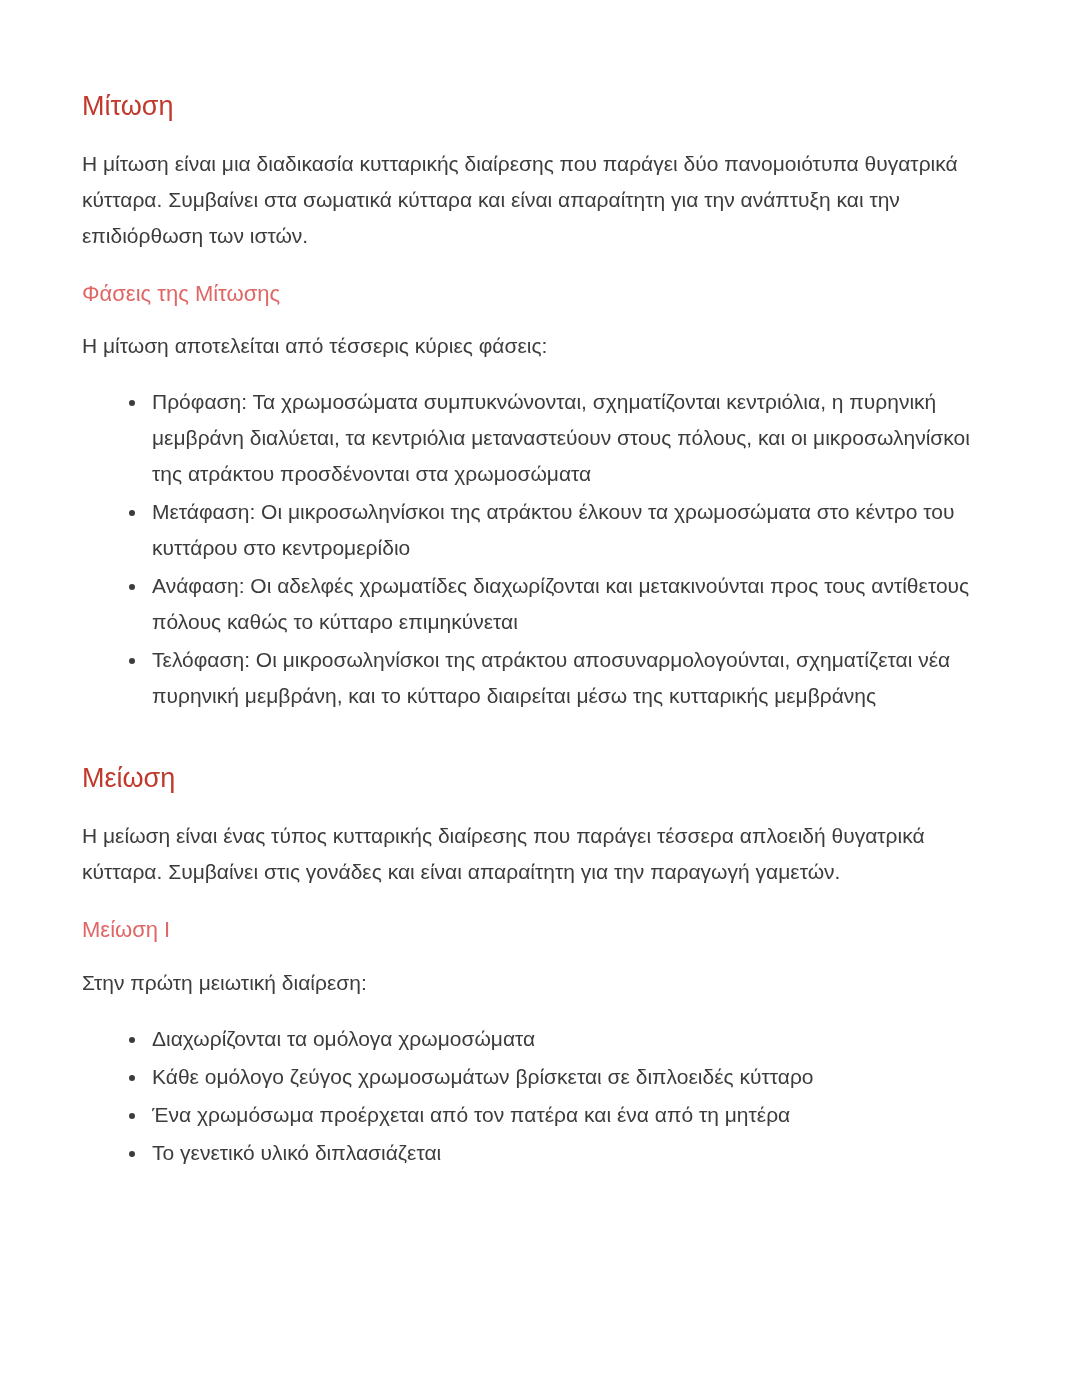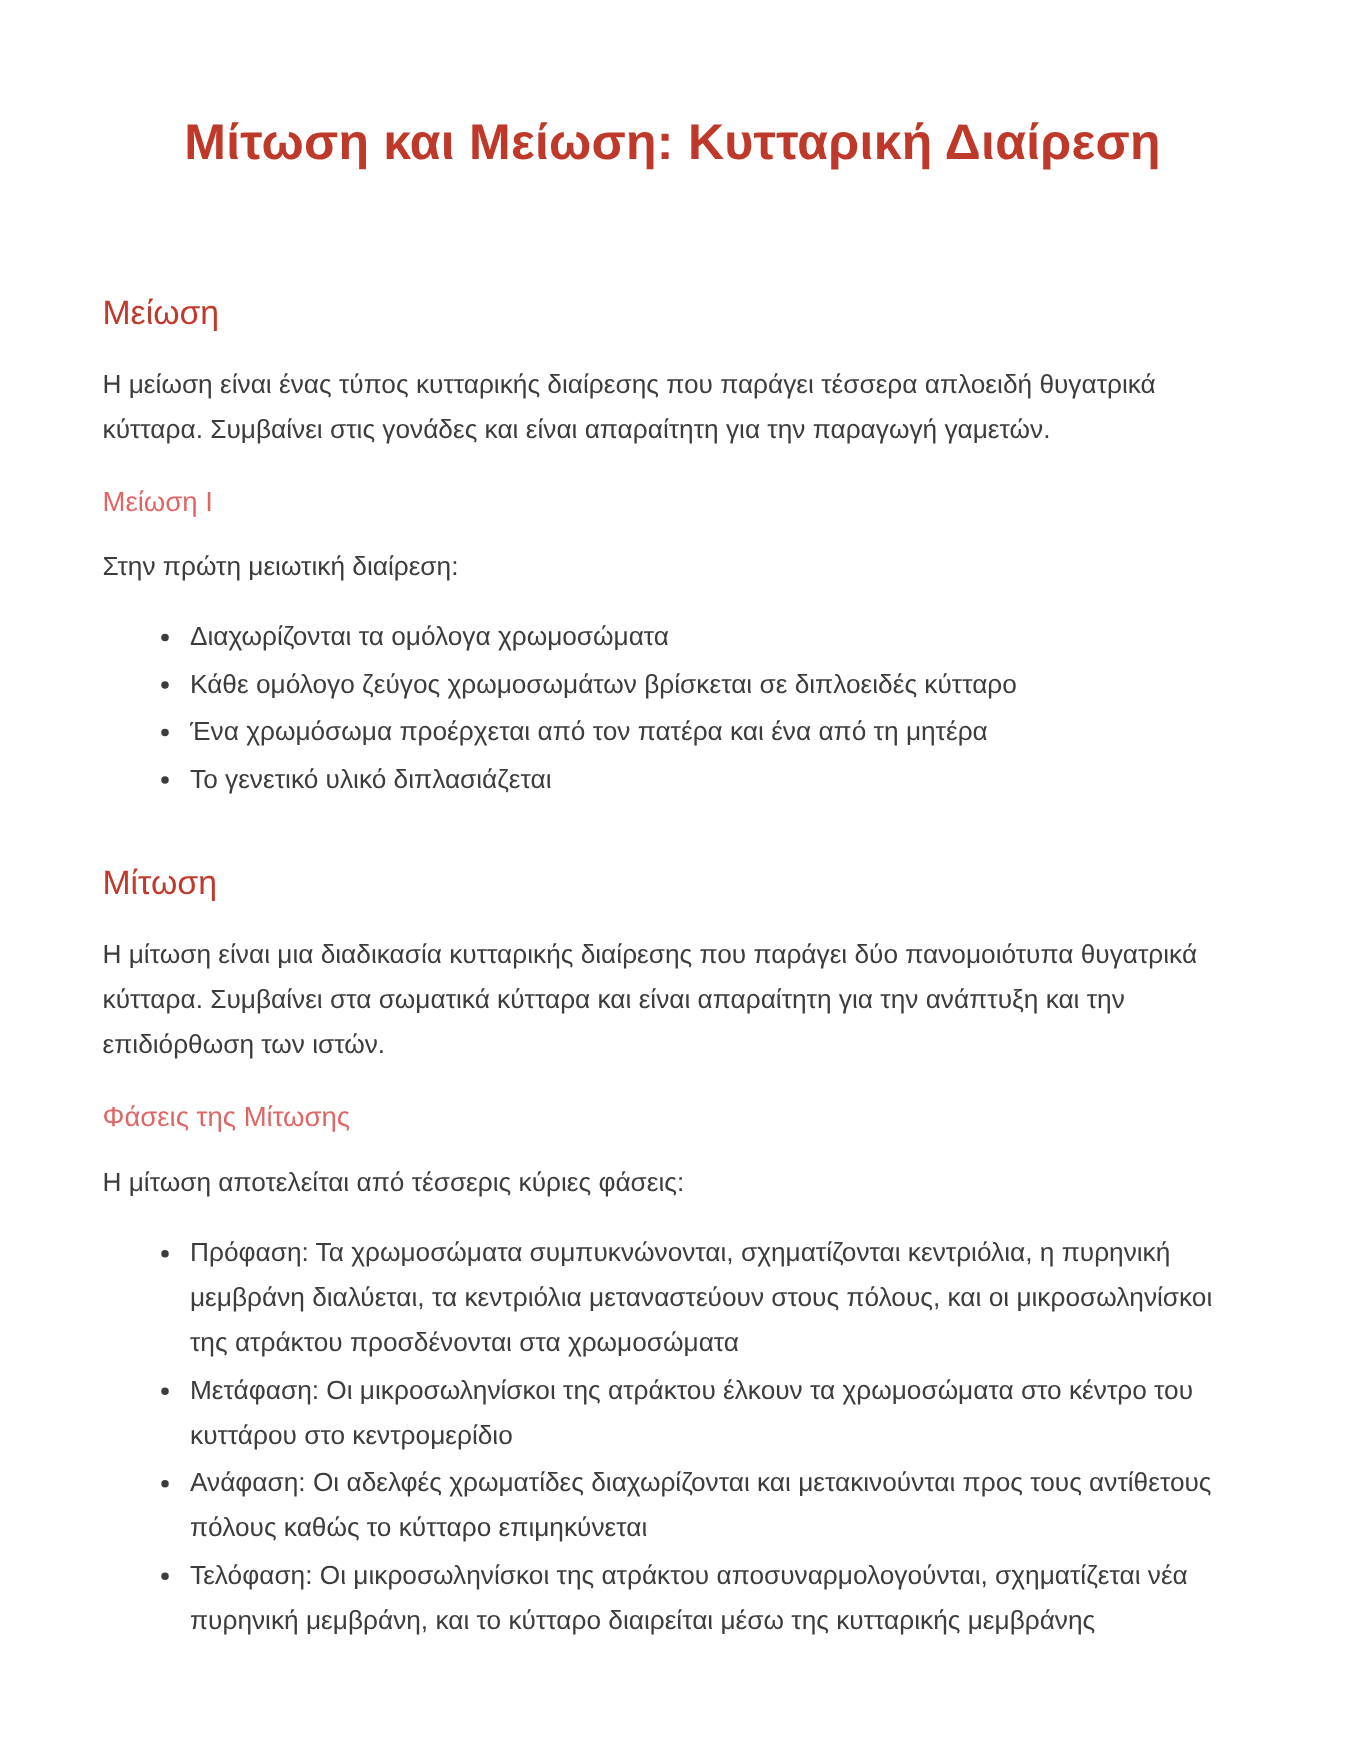--- a/index.html
+++ b/index.html
@@ -78,49 +78,48 @@
     line-height: 36px;
     padding-left: 4px;
     margin-bottom: 2px;
   }
 </style>
 </head>
 <body>
 
 <div class="page">
 
-  <h1 class="doc-title">Μίτωση και Μείωση: Κυτταρική Διαίρεση</h1>
+
+  <section class="section">
+    <h2 class="section-heading">Μίτωση</h2>
+
+    <p class="body-text">Η μίτωση είναι μια διαδικασία κυτταρικής διαίρεσης που παράγει δύο πανομοιότυπα θυγατρικά κύτταρα. Συμβαίνει στα σωματικά κύτταρα και είναι απαραίτητη για την ανάπτυξη και την επιδιόρθωση των ιστών.</p>
+
+    <h3 class="sub-heading">Φάσεις της Μίτωσης</h3>
+
+    <p class="body-text lead">Η μίτωση αποτελείται από τέσσερις κύριες φάσεις:</p>
+
+    <ul class="bullet-list">
+      <li>Πρόφαση: Τα χρωμοσώματα συμπυκνώνονται, σχηματίζονται κεντριόλια, η πυρηνική μεμβράνη διαλύεται, τα κεντριόλια μεταναστεύουν στους πόλους, και οι μικροσωληνίσκοι της ατράκτου προσδένονται στα χρωμοσώματα</li>
+      <li>Μετάφαση: Οι μικροσωληνίσκοι της ατράκτου έλκουν τα χρωμοσώματα στο κέντρο του κυττάρου στο κεντρομερίδιο</li>
+      <li>Ανάφαση: Οι αδελφές χρωματίδες διαχωρίζονται και μετακινούνται προς τους αντίθετους πόλους καθώς το κύτταρο επιμηκύνεται</li>
+      <li>Τελόφαση: Οι μικροσωληνίσκοι της ατράκτου αποσυναρμολογούνται, σχηματίζεται νέα πυρηνική μεμβράνη, και το κύτταρο διαιρείται μέσω της κυτταρικής μεμβράνης</li>
+    </ul>
+  </section>
 
   <section class="section spaced">
     <h2 class="section-heading">Μείωση</h2>
 
     <p class="body-text">Η μείωση είναι ένας τύπος κυτταρικής διαίρεσης που παράγει τέσσερα απλοειδή θυγατρικά κύτταρα. Συμβαίνει στις γονάδες και είναι απαραίτητη για την παραγωγή γαμετών.</p>
 
     <h3 class="sub-heading">Μείωση I</h3>
 
     <p class="body-text lead">Στην πρώτη μειωτική διαίρεση:</p>
 
     <ul class="bullet-list">
       <li>Διαχωρίζονται τα ομόλογα χρωμοσώματα</li>
       <li>Κάθε ομόλογο ζεύγος χρωμοσωμάτων βρίσκεται σε διπλοειδές κύτταρο</li>
       <li>Ένα χρωμόσωμα προέρχεται από τον πατέρα και ένα από τη μητέρα</li>
       <li>Το γενετικό υλικό διπλασιάζεται</li>
     </ul>
   </section>
 
-  <section class="section">
-    <h2 class="section-heading">Μίτωση</h2>
-
-    <p class="body-text">Η μίτωση είναι μια διαδικασία κυτταρικής διαίρεσης που παράγει δύο πανομοιότυπα θυγατρικά κύτταρα. Συμβαίνει στα σωματικά κύτταρα και είναι απαραίτητη για την ανάπτυξη και την επιδιόρθωση των ιστών.</p>
-
-    <h3 class="sub-heading">Φάσεις της Μίτωσης</h3>
-
-    <p class="body-text lead">Η μίτωση αποτελείται από τέσσερις κύριες φάσεις:</p>
-
-    <ul class="bullet-list">
-      <li>Πρόφαση: Τα χρωμοσώματα συμπυκνώνονται, σχηματίζονται κεντριόλια, η πυρηνική μεμβράνη διαλύεται, τα κεντριόλια μεταναστεύουν στους πόλους, και οι μικροσωληνίσκοι της ατράκτου προσδένονται στα χρωμοσώματα</li>
-      <li>Μετάφαση: Οι μικροσωληνίσκοι της ατράκτου έλκουν τα χρωμοσώματα στο κέντρο του κυττάρου στο κεντρομερίδιο</li>
-      <li>Ανάφαση: Οι αδελφές χρωματίδες διαχωρίζονται και μετακινούνται προς τους αντίθετους πόλους καθώς το κύτταρο επιμηκύνεται</li>
-      <li>Τελόφαση: Οι μικροσωληνίσκοι της ατράκτου αποσυναρμολογούνται, σχηματίζεται νέα πυρηνική μεμβράνη, και το κύτταρο διαιρείται μέσω της κυτταρικής μεμβράνης</li>
-    </ul>
-  </section>
-
 </div>
 
 </body></html>

